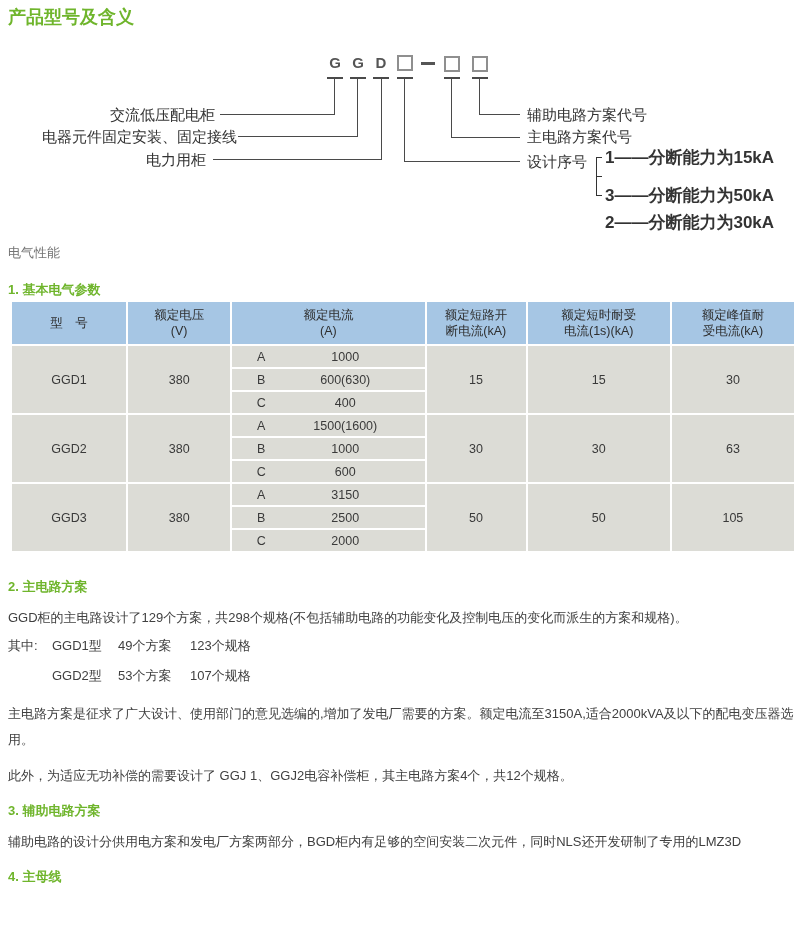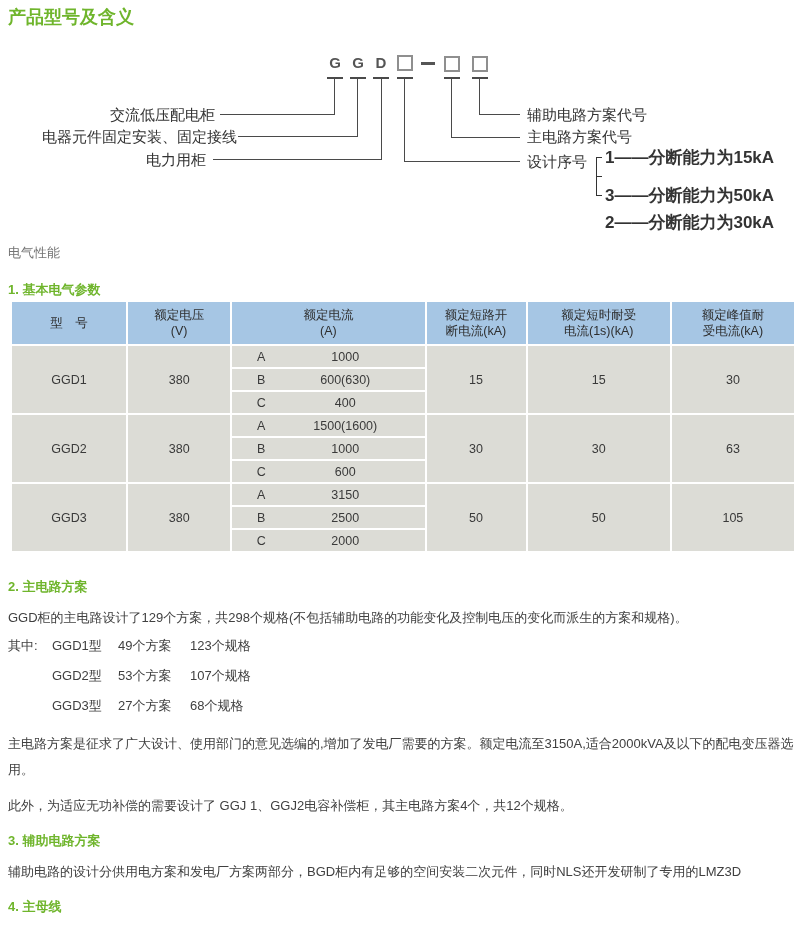--- a/index.html
+++ b/index.html
@@ -254,26 +254,20 @@
     <span class="mdl">GGD1型</span>
     <span class="sch">49个方案</span>
     <span class="spc">123个规格</span>
   </div>
   <div class="scheme-row">
     <span class="pfx"></span>
     <span class="mdl">GGD2型</span>
     <span class="sch">53个方案</span>
     <span class="spc">107个规格</span>
   </div>
-  <div class="scheme-row">
-    <span class="pfx"></span>
-    <span class="mdl">GGD3型</span>
-    <span class="sch">27个方案</span>
-    <span class="spc">68个规格</span>
-  </div>
   <p class="txt">主电路方案是征求了广大设计、使用部门的意见选编的,增加了发电厂需要的方案。额定电流至3150A,适合2000kVA及以下的配电变压器选用。</p>
   <p class="txt">此外，为适应无功补偿的需要设计了 GGJ 1、GGJ2电容补偿柜，其主电路方案4个，共12个规格。</p>
 
   <div class="sub-title" style="margin-top:14px;">3. 辅助电路方案</div>
   <p class="txt">辅助电路的设计分供用电方案和发电厂方案两部分，BGD柜内有足够的空间安装二次元件，同时NLS还开发研制了专用的LMZ3D</p>
 
   <div class="sub-title" style="margin-top:14px;">4. 主母线</div>
 
 </div>
 

